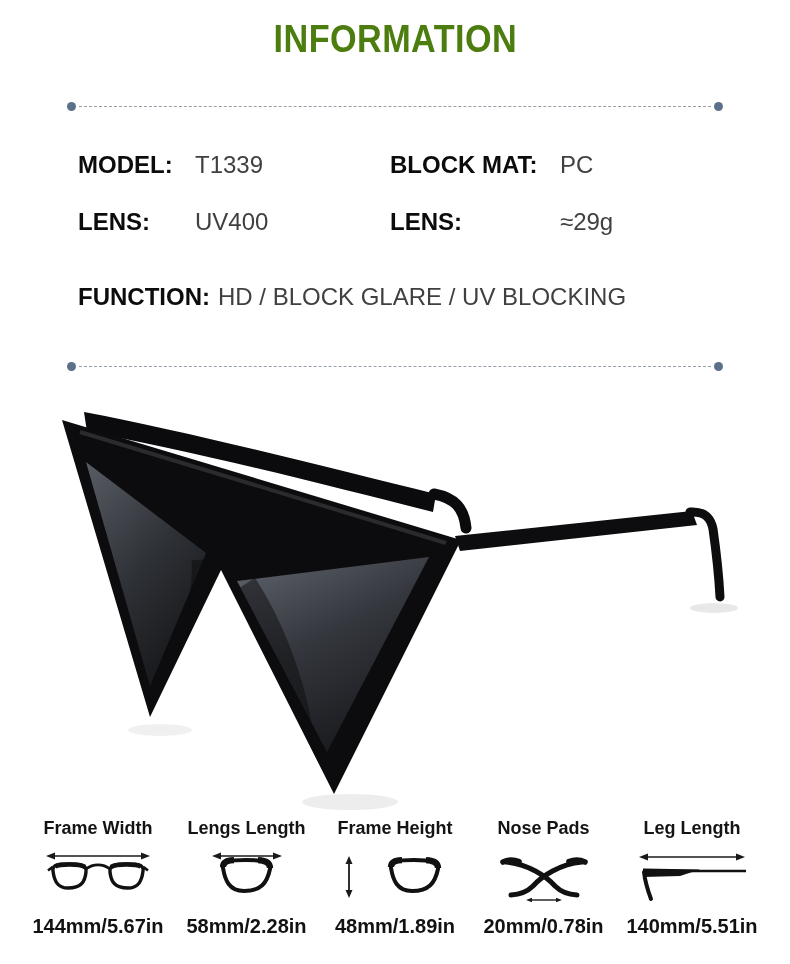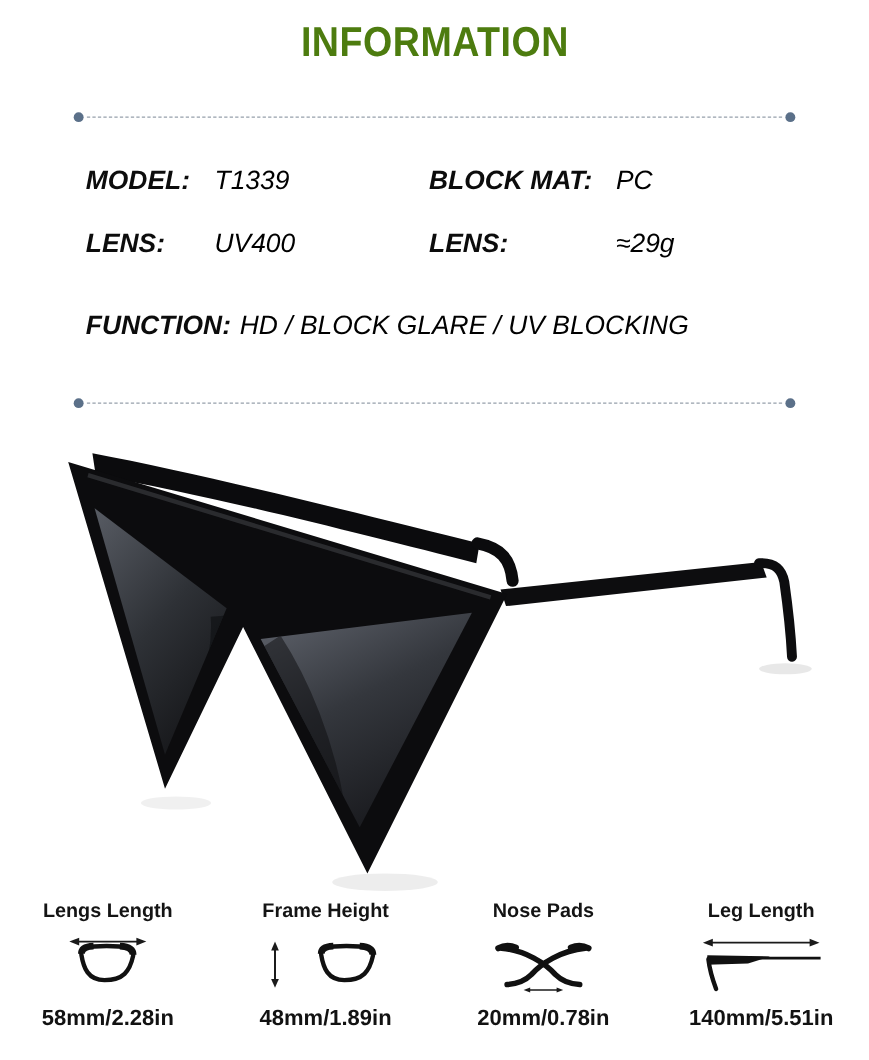--- a/index.html
+++ b/index.html
@@ -11,23 +11,23 @@
   .title{position:absolute;top:18px;left:0;width:100%;text-align:center;
     font-size:38px;font-weight:700;color:#4d7c0f;letter-spacing:.5px;}
   .title .squeeze{display:inline-block;transform:scaleX(.9);transform-origin:center;}
   
   .divider{position:absolute;left:67px;width:656px;height:10px;display:flex;align-items:center;}
   .divider .dot{width:9px;height:9px;border-radius:50%;flex:none;}
   .divider .dash{flex:1;border-top:1px dashed #96a0ab;margin:0 3px;height:0;}
   .d1{top:101px}
   .d2{top:361px}
   
-  .spec{position:absolute;display:flex;align-items:baseline;font-size:24px;white-space:nowrap;font-style:italic;}
+  .spec{position:absolute;display:flex;align-items:baseline;font-size:24px;white-space:nowrap;}
   .spec .lab{font-weight:700;color:#0c0c0c;flex:none;}
-  .spec .val{font-weight:400;color:#000000;}
+  .spec .val{font-weight:400;color:#404040;}
   .r1{top:151px}.r2{top:208px}.r3{top:283px}
   .colL{left:78px}.colR{left:390px}
   .wModel{width:117px}.wRight{width:170px}.wFunc{width:140px}
   
   .photo{position:absolute;top:390px;left:0;width:790px;height:420px;}
   
   .measures{position:absolute;top:818px;left:0;width:790px;box-sizing:border-box;
     padding:0 24px;display:flex;justify-content:space-between;}
   .m-item{width:148px;display:flex;flex-direction:column;align-items:center;}
   .m-label{font-size:18px;font-weight:700;color:#141414;white-space:nowrap;}
@@ -118,20 +118,38 @@
         <path d="M200,170 C203,212 186,256 160,294" stroke="#0b0c0e" stroke-width="17" fill="none" opacity="0.55"></path>
       </g>
       <g clip-path="url(#clipR)">
         <path d="M247,193 C273,233 294,286 303,338" stroke="#0b0c0e" stroke-width="19" fill="none" opacity="0.5"></path>
       </g>
     </svg>
   </div>
 
   <div class="measures">
 
+    <div class="m-item">
+      <div class="m-label">Frame Width</div>
+      <div class="m-icon">
+        <svg viewBox="0 0 110 56" width="110" height="56" xmlns="http://www.w3.org/2000/svg">
+          <line x1="8" y1="7" x2="102" y2="7" stroke="#1a1a1a" stroke-width="1.6"></line>
+          <polygon points="3,7 12,3.5 12,10.5" fill="#1a1a1a"></polygon>
+          <polygon points="107,7 98,3.5 98,10.5" fill="#1a1a1a"></polygon>
+          <path d="M10,22 C9,16 14,15 26,15 C38,15 44,16 43,23 C42,33 38,39 25,39 C14,39 11,31 10,22 Z" fill="none" stroke="#111" stroke-width="3.4"></path>
+          <path d="M100,22 C101,16 96,15 84,15 C72,15 66,16 67,23 C68,33 72,39 85,39 C96,39 99,31 100,22 Z" fill="none" stroke="#111" stroke-width="3.4"></path>
+          <path d="M43,20 C50,14.5 60,14.5 67,20" fill="none" stroke="#111" stroke-width="2.8"></path>
+          <path d="M12,17.5 C17,14.8 36,14.6 42,18" fill="none" stroke="#111" stroke-width="4.6"></path>
+          <path d="M98,17.5 C93,14.8 74,14.6 68,18" fill="none" stroke="#111" stroke-width="4.6"></path>
+          <path d="M9.5,18 L5,21.5" stroke="#111" stroke-width="2.6"></path>
+          <path d="M100.5,18 L105,21.5" stroke="#111" stroke-width="2.6"></path>
+        </svg>
+      </div>
+      <div class="m-value">144mm/5.67in</div>
+    </div>
 
     <div class="m-item">
       <div class="m-label">Lengs Length</div>
       <div class="m-icon">
         <svg viewBox="0 0 96 56" width="96" height="56" xmlns="http://www.w3.org/2000/svg">
           <line x1="18" y1="7" x2="78" y2="7" stroke="#1a1a1a" stroke-width="1.6"></line>
           <polygon points="13,7 22,3.5 22,10.5" fill="#1a1a1a"></polygon>
           <polygon points="83,7 74,3.5 74,10.5" fill="#1a1a1a"></polygon>
           <path d="M24,19 C22,12.5 30,11 47,11 C63,11 73,12.5 71,20 C68,34 62,42 45,42 C30,42 26,31 24,19 Z" fill="none" stroke="#111" stroke-width="4"></path>
           <path d="M24,18 C24,13 29,11.3 35,11.1" fill="none" stroke="#111" stroke-width="6.2"></path>

